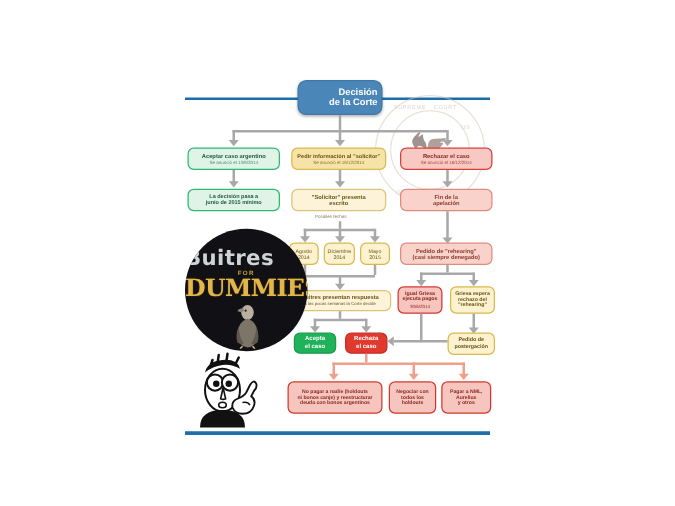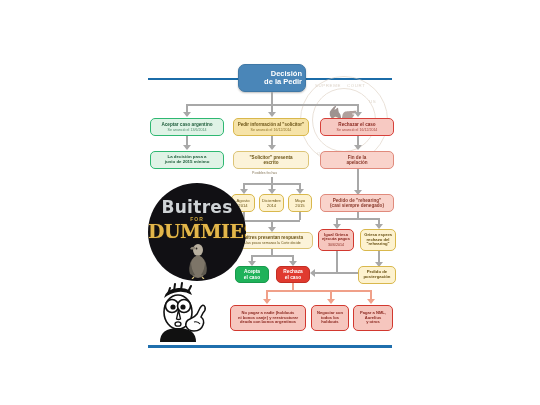--- a/index.html
+++ b/index.html
@@ -63,21 +63,21 @@
          border-top:5px solid #a8a8a8;}
   .arrow.sal{border-top-color:#f0a089;}
   .arrow.lt{border-top:4px solid transparent;border-bottom:4px solid transparent;
             border-right:5px solid #a8a8a8;border-left:0;}
 
   .caption{position:absolute;font-size:3.6px;color:#8a7b5e;white-space:nowrap;}
 
   
   .logo{position:absolute;left:148px;top:183px;width:98px;height:98px;
         border-radius:50%;background:#111014;overflow:hidden;}
-  .logo .buitres{position:absolute;left:0;top:14px;width:98px;text-align:center;
+  .logo .buitres{position:absolute;left:0;top:14px;width:98px;
         font-size:17px;font-weight:bold;color:#cfd3d6;letter-spacing:.3px;
         font-family:"DejaVu Sans",sans-serif;}
   .logo .forw{position:absolute;left:0;top:33px;width:98px;text-align:center;
         font-size:5px;color:#c8a23c;letter-spacing:1px;font-weight:bold;}
   .logo .dummies{position:absolute;left:0;top:37px;width:98px;text-align:center;
         font-size:19px;font-weight:bold;color:#e3b64a;letter-spacing:-.5px;
         font-family:"DejaVu Serif",serif;
         text-shadow:0 0 1px #7a5c14;}
   .logo .vulture{position:absolute;left:30px;top:58px;width:40px;height:38px;}
 
@@ -100,21 +100,21 @@
       <span class="wm-t1">SUPREME</span>
       <span class="wm-t2">COURT</span>
       <span class="wm-t3">US</span>
       <span class="wm-b1">OF THE</span>
       <span class="wm-b2">STATES</span>
     </div>
   </div>
 
   <div class="node t-blue" style="left:238px;top:64px;width:68px;height:28px;font-size:7.5px;">
     <div class="ttl">Decisión</div>
-    <div class="ttl">de la Pedir</div>
+    <div class="ttl">de la Corte</div>
   </div>
 
   <div class="ln" style="left:271px;top:92px;width:1.5px;height:12px;"></div>
 
   <div class="ln" style="left:186px;top:104px;width:172px;height:1.5px;"></div>
 
   <div class="ln" style="left:186px;top:104px;width:1.5px;height:9px;"></div>
   <div class="arrow" style="left:183px;top:112px;"></div>
   <div class="ln" style="left:271px;top:104px;width:1.5px;height:9px;"></div>
   <div class="arrow" style="left:268px;top:112px;"></div>

